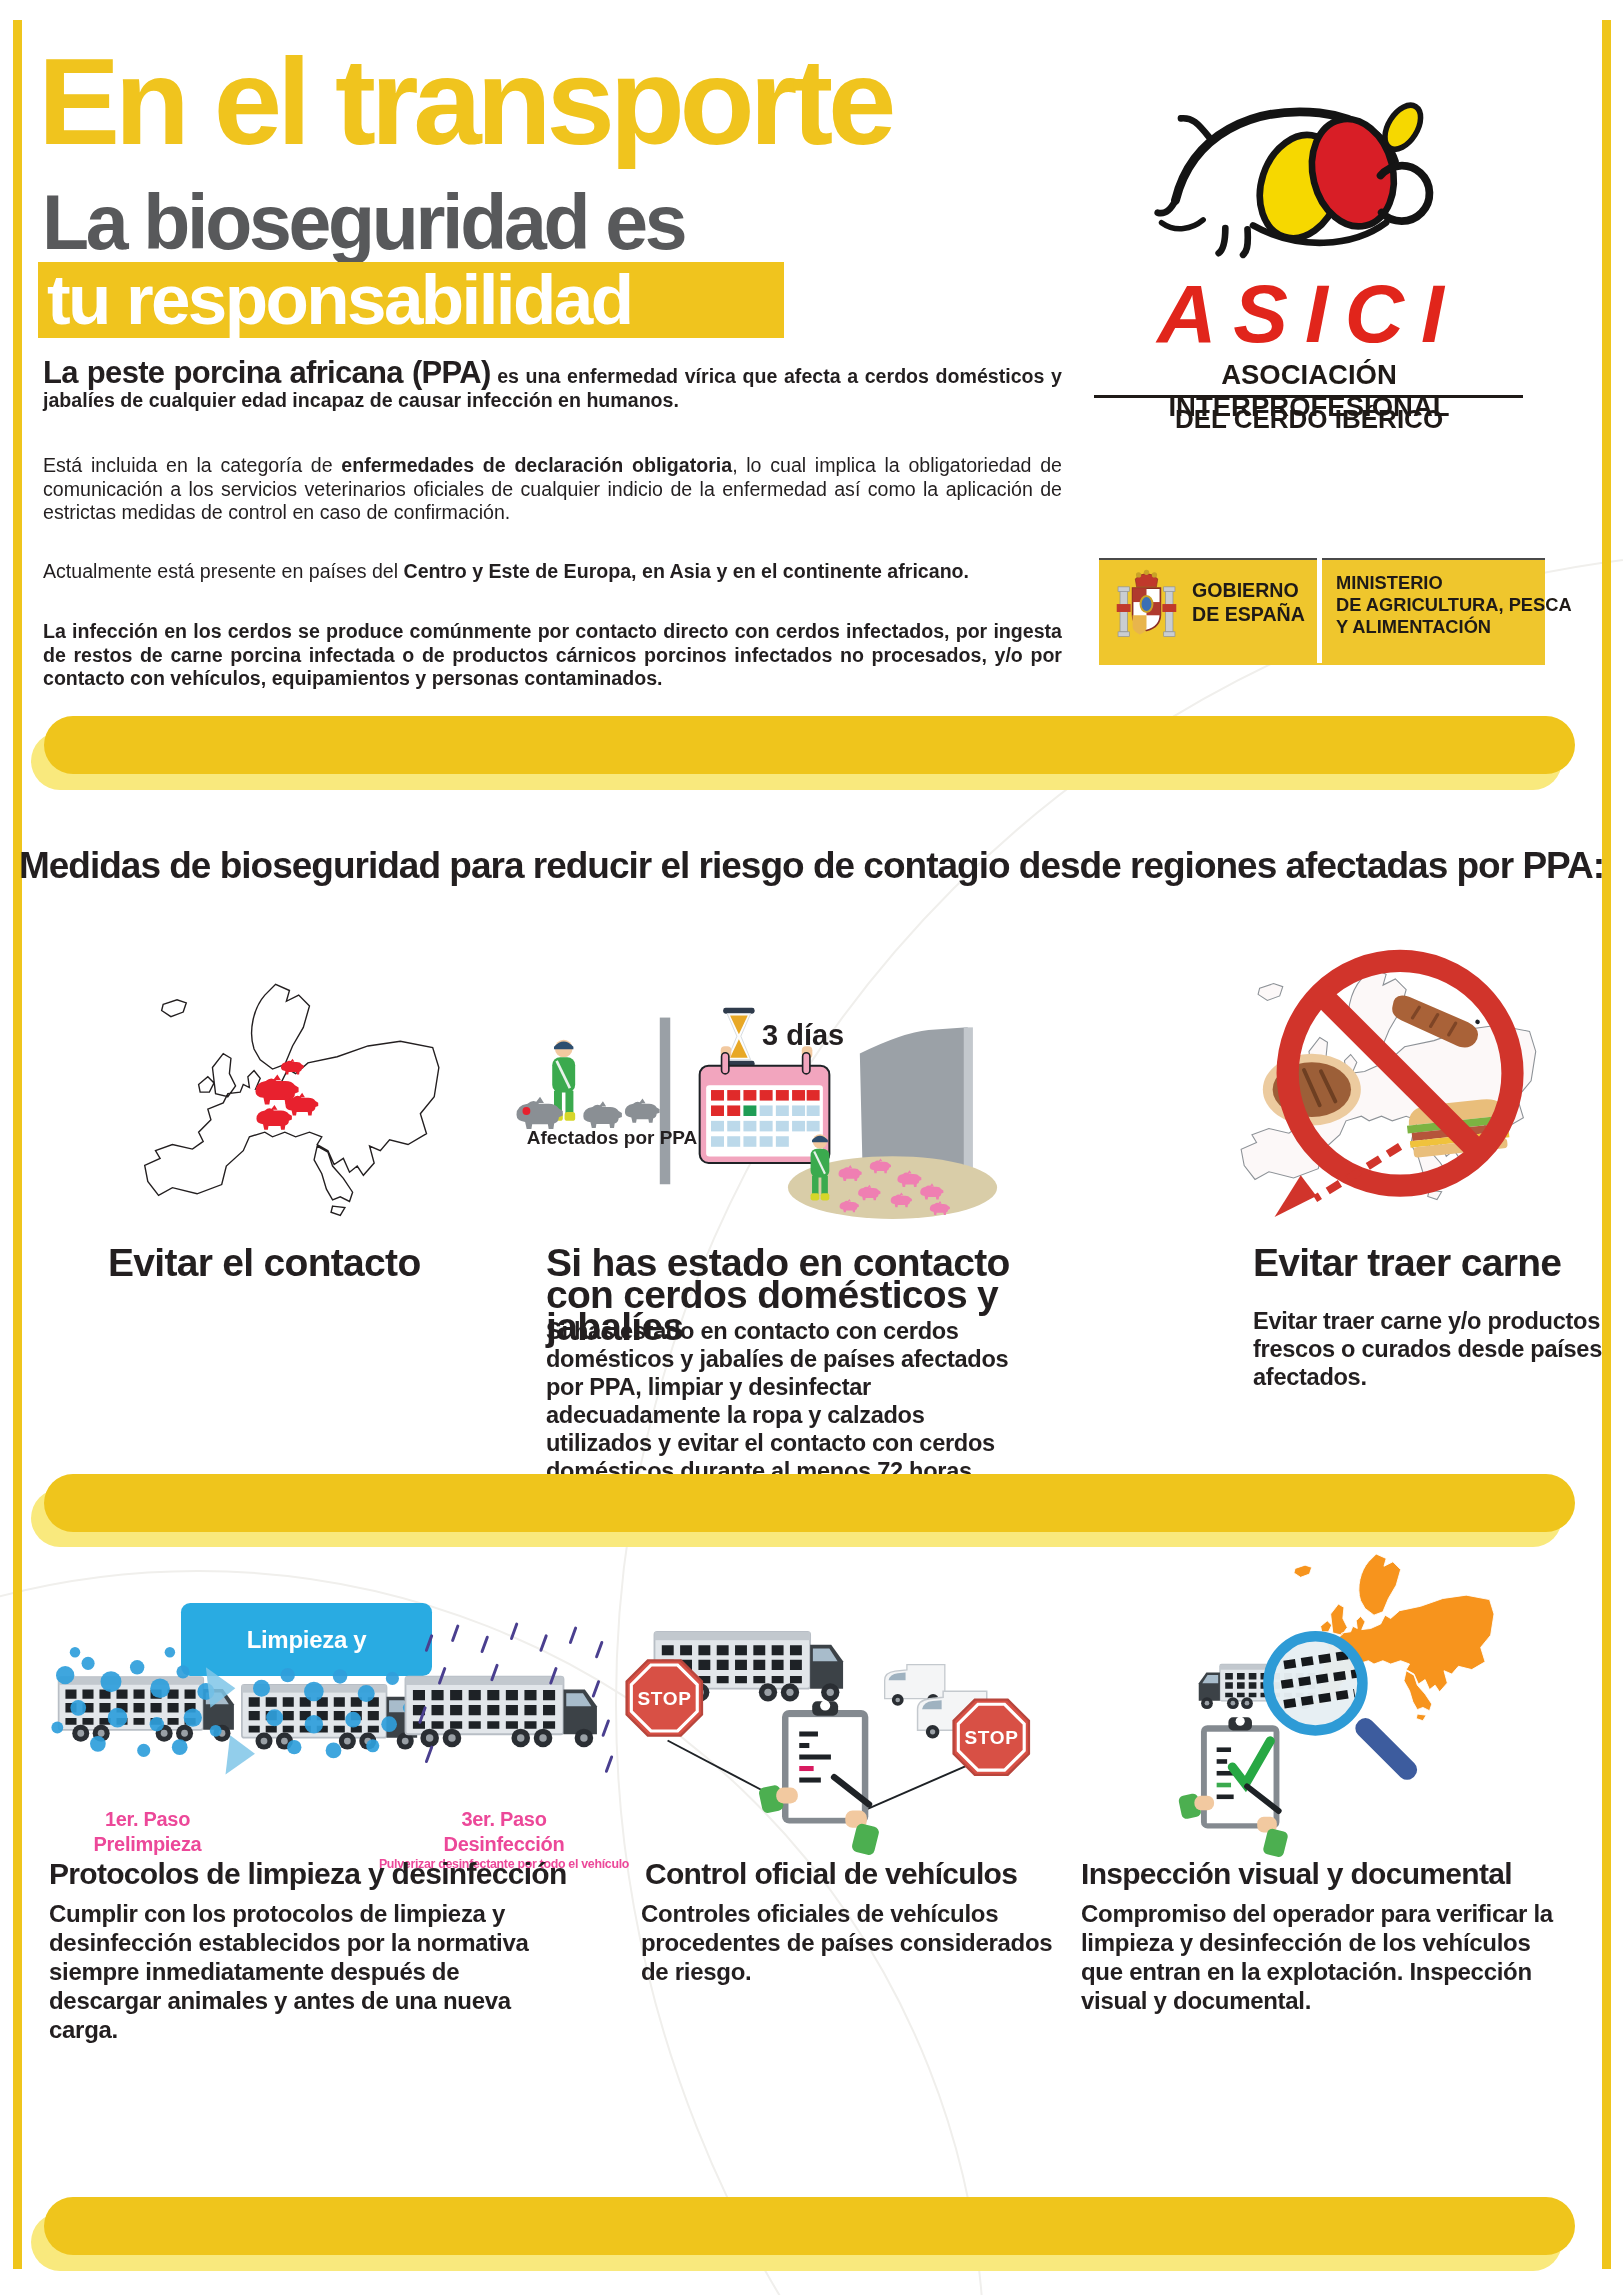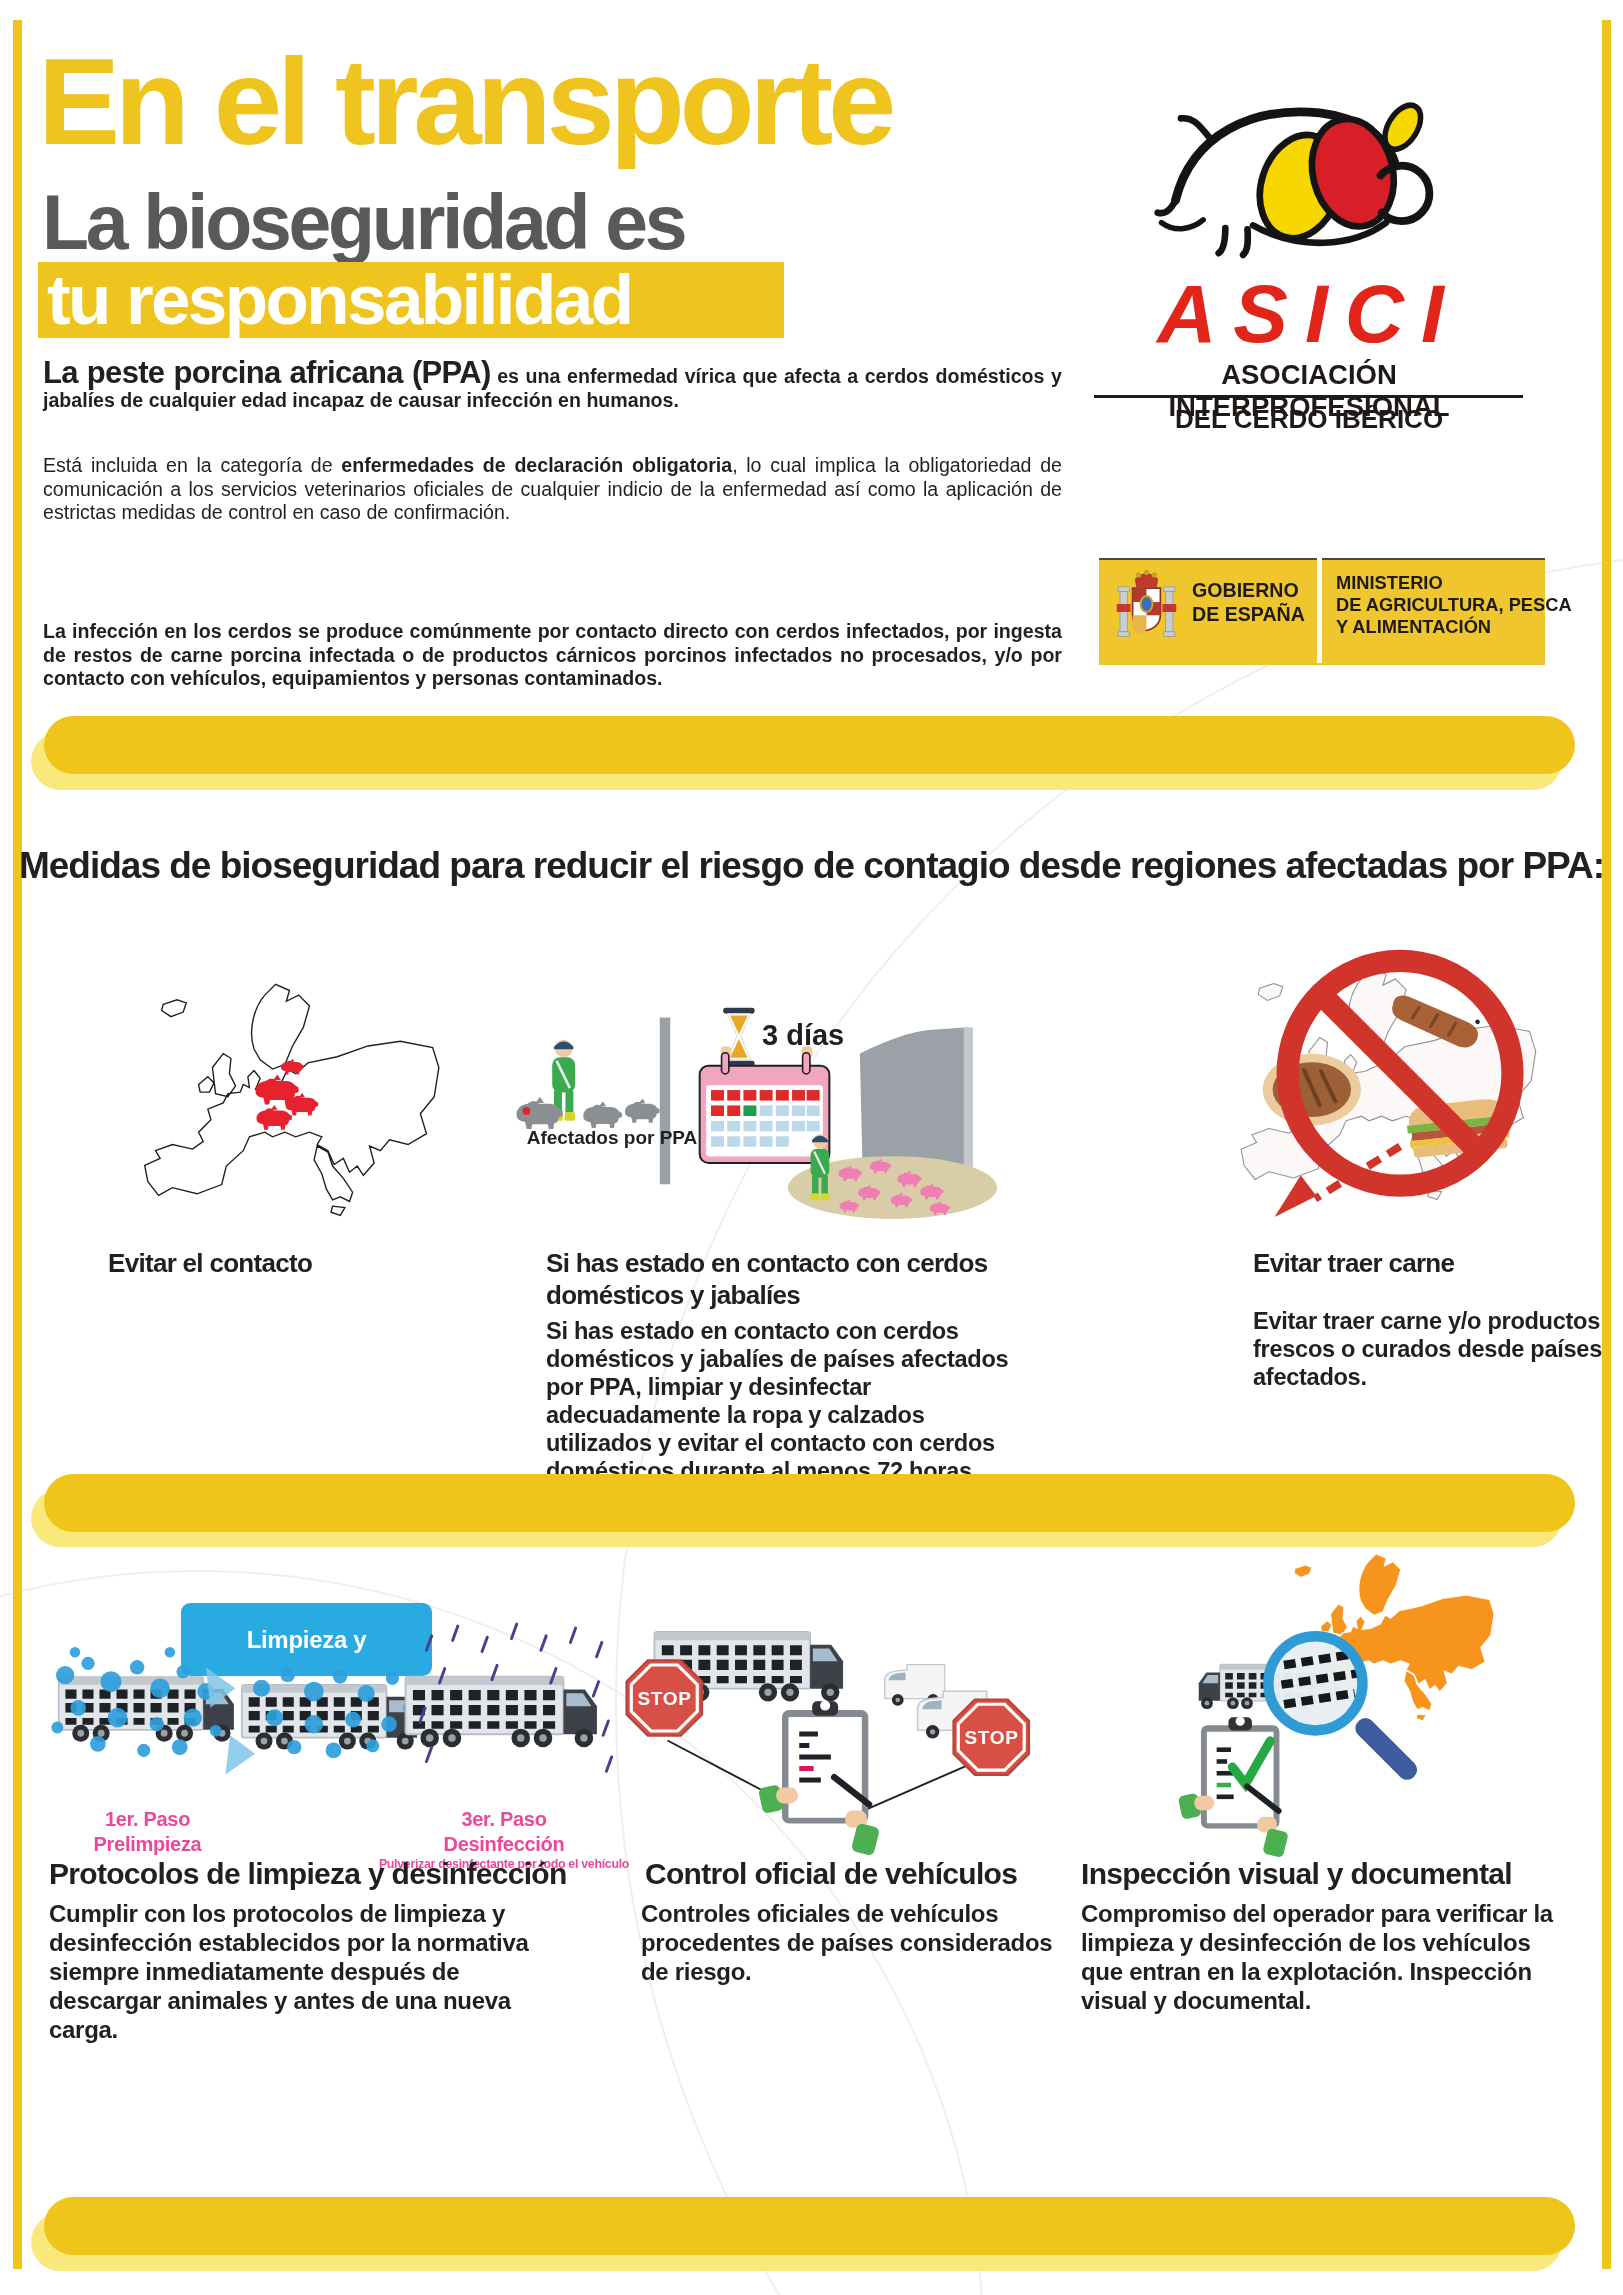--- a/index.html
+++ b/index.html
@@ -17,21 +17,21 @@
   .lead{font-size:31px;font-weight:bold;letter-spacing:-0.7px;}
   .bold-p{font-weight:bold;}
   .brand{font-size:82px;font-weight:bold;font-style:italic;color:#E1251B;letter-spacing:17px;text-align:center;}
   .asici-sub{font-weight:bold;font-size:27.5px;text-align:center;color:#1F1A17;letter-spacing:0px;}
   .govbox{background:#EFC62D;}
   .govtxt{font-weight:bold;font-size:19.6px;line-height:24px;color:#1F1A17;}
   .mintxt{font-weight:bold;font-size:18.3px;line-height:22px;color:#1F1A17;}
   .sec{font-size:37px;font-weight:bold;letter-spacing:-1px;text-align:center;color:#231F20;}
   .pill{position:absolute;height:58px;border-radius:30px;background:#EFC51C;z-index:3;}
   .pill-sh{position:absolute;height:58px;border-radius:30px;background:#F9E97D;z-index:2;}
-  .m-title{font-weight:bold;font-size:26px;line-height:32px;letter-spacing:-0.7px;color:#231F20;}
+  .m-title{font-weight:bold;font-size:39px;line-height:32px;letter-spacing:-0.7px;color:#231F20;}
   .m-body{font-weight:bold;font-size:23.6px;line-height:28px;letter-spacing:-0.3px;color:#231F20;}
   .b-title{font-weight:bold;font-size:30px;line-height:33px;letter-spacing:-0.7px;color:#231F20;}
   .b-body{font-weight:bold;font-size:24px;line-height:29px;letter-spacing:-0.3px;color:#231F20;}
   .badge{background:#29ABE2;border-radius:9.2px;color:#fff;font-weight:bold;font-size:24px;
          text-align:center;line-height:73px;letter-spacing:-0.3px;}
   .cap{color:#ec4899;font-weight:bold;font-size:20px;line-height:25px;text-align:center;letter-spacing:-0.3px;}
   .cap-note{font-size:12.4px;line-height:14.4px;}
   .stop-label{position:absolute;color:#fff;font-weight:bold;font-size:19px;letter-spacing:0.7px;text-align:center;}
   .days{font-size:29px;font-weight:bold;color:#231F20;}
   .pigcap{font-size:19px;font-weight:bold;text-align:center;color:#231F20;}
@@ -162,20 +162,23 @@
     <div>DE AGRICULTURA, PESCA</div>
     <div>Y ALIMENTACIÓN</div>
   </div>
 
   <div class="abs intro" style="left:43px;top:361px;">
     <span class="lead">La peste porcina africana (PPA)</span>
     <b>es una enfermedad vírica que afecta a cerdos domésticos y jabalíes de cualquier edad incapaz de causar infección en humanos.</b>
   </div>
   <div class="abs intro" style="left:43px;top:454px;">
     <span>Está incluida en la categoría de </span><b>enfermedades de declaración obligatoria</b><span>, lo cual implica la obligatoriedad de comunicación a los servicios veterinarios oficiales de cualquier indicio de la enfermedad así como la aplicación de estrictas medidas de control en caso de confirmación.</span>
+  </div>
+  <div class="abs intro" style="left:43px;top:560px;">
+    <span>Actualmente está presente en países del </span><b>Centro y Este de Europa, en Asia y en el continente africano.</b>
   </div>
   <div class="abs intro bold-p" style="left:43px;top:620px;">La infección en los cerdos se produce comúnmente por contacto directo con cerdos infectados, por ingesta de restos de carne porcina infectada o de productos cárnicos porcinos infectados no procesados, y/o por contacto con vehículos, equipamientos y personas contaminados.</div>
 
   <div class="pill-sh" style="left:31px;top:732px;width:1531px;"></div>
   <div class="pill" style="left:44px;top:716px;width:1531px;"></div>
 
   <div class="abs sec" style="left:0;right:0;top:845px;">Medidas de bioseguridad para reducir el riesgo de contagio desde regiones afectadas por PPA:</div>
 
   <svg class="abs" style="left:137px;top:975px;" width="308" height="262" viewBox="0 0 400 340">
     <use href="#europePath" fill="#FFFFFF" stroke="#231F20" stroke-width="1.8"></use>

